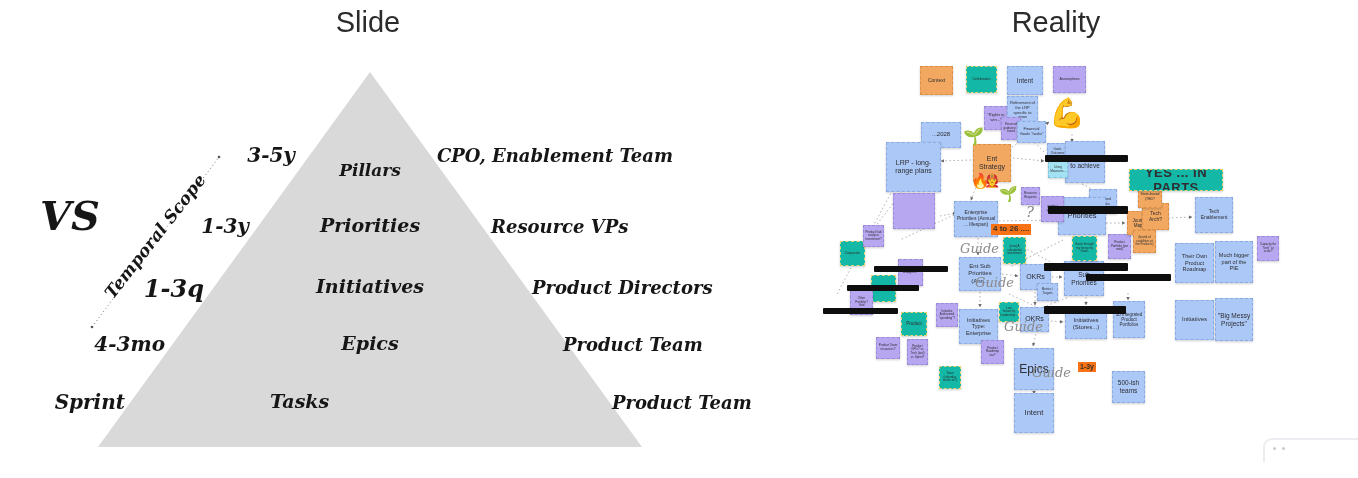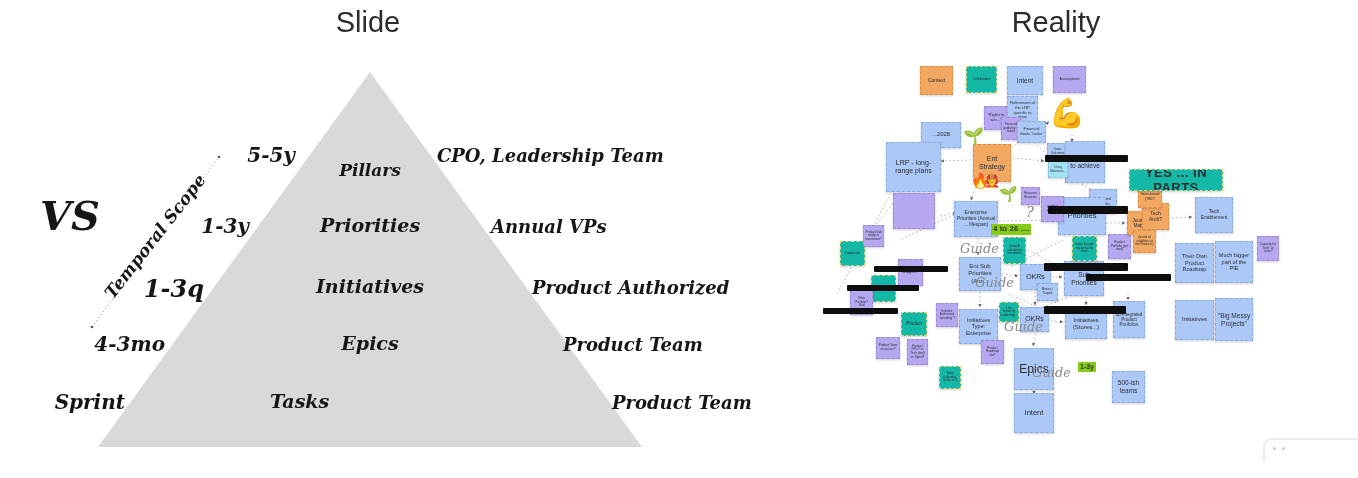--- a/index.html
+++ b/index.html
@@ -14,21 +14,21 @@
         text-align:center;color:#2e2e33;line-height:1.18;padding:1px;z-index:2;overflow:hidden;
         box-shadow:0 1px 2px rgba(40,40,60,.22)}
   .c-blue{background:#abc8f7;border:1px dashed #8aabe2}
   .c-purple{background:#b7a7f0;border:1px dashed #9b8ad6}
   .c-yellow{background:#14b8a6;border:1px dashed #e0d37c}
   .c-orange{background:#f2a860;border:1px dashed #d98f45}
   .c-cyan{background:#a3e2f2;border:1px dashed #7fc4da}
   .note.bold span{font-weight:700;letter-spacing:.5px}
   .guide{position:absolute;font-family:"DejaVu Serif",serif;font-style:italic;color:#8a8a8a;
          z-index:3;white-space:nowrap;line-height:1}
-  .hl{position:absolute;background:#84cc16;color:#33302a;font-weight:700;z-index:3;
+  .hl{position:absolute;background:#f97316;color:#33302a;font-weight:700;z-index:3;
       white-space:nowrap;line-height:1.1;padding:1px 2px;font-family:"Liberation Sans",sans-serif}
   .redaction{position:absolute;background:#0e0e0e;z-index:4;border-radius:1px}
   .emoji{position:absolute;z-index:5;line-height:1}
   #artifact{position:absolute;left:1263px;top:438px;width:94px;height:22px;z-index:1;
             border-top:2px solid #ededf1;border-left:2px solid #ededf1;border-top-left-radius:9px}
   #artifact i{position:absolute;width:3px;height:3px;border-radius:50%;background:#c9c9ce;top:7px}
 </style>
 </head>
 <body>
 
@@ -83,29 +83,29 @@
       </g>
   </svg>
 
   <div class="title" style="left:238px;top:6px;width:260px">Slide</div>
   <div class="title" style="left:956px;top:6px;width:200px">Reality</div>
 
   <div class="hand" style="left:40px;top:196px;font-size:40px">VS</div>
   <div class="hand" style="left:78px;top:228px;width:155px;text-align:center;font-size:17px;transform:rotate(-52deg)">Temporal Scope</div>
 
   <div id="pyramid-rows">
-      <div class="hand" style="left: 165px; top: 145px; width: 130px; text-align: right; font-size: 20px;">5-5y</div>
+      <div class="hand" style="left: 165px; top: 145px; width: 130px; text-align: right; font-size: 20px;">3-5y</div>
       <div class="hand" style="left: 270px; top: 162px; width: 200px; text-align: center; font-size: 17px;">Pillars</div>
-      <div class="hand" style="left: 437px; top: 147px; font-size: 18px;">CPO, Leadership Team</div>
+      <div class="hand" style="left: 437px; top: 147px; font-size: 18px;">CPO, Enablement Team</div>
       <div class="hand" style="left: 119px; top: 216px; width: 130px; text-align: right; font-size: 20px;">1-3y</div>
       <div class="hand" style="left: 270px; top: 216px; width: 200px; text-align: center; font-size: 19px;">Priorities</div>
-      <div class="hand" style="left: 491px; top: 218px; font-size: 18px;">Annual VPs</div>
+      <div class="hand" style="left: 491px; top: 218px; font-size: 18px;">Resource VPs</div>
       <div class="hand" style="left: 74px; top: 277px; width: 130px; text-align: right; font-size: 24px;">1-3q</div>
       <div class="hand" style="left: 270px; top: 277px; width: 200px; text-align: center; font-size: 19px;">Initiatives</div>
-      <div class="hand" style="left: 532px; top: 279px; font-size: 18px;">Product Authorized</div>
+      <div class="hand" style="left: 532px; top: 279px; font-size: 18px;">Product Directors</div>
       <div class="hand" style="left: 35px; top: 334px; width: 130px; text-align: right; font-size: 20px;">4-3mo</div>
       <div class="hand" style="left: 270px; top: 334px; width: 200px; text-align: center; font-size: 19px;">Epics</div>
       <div class="hand" style="left: 563px; top: 336px; font-size: 18px;">Product Team</div>
       <div class="hand" style="left: -5px; top: 392px; width: 130px; text-align: right; font-size: 20px;">Sprint</div>
       <div class="hand" style="left: 270px; top: 392px; width: 200px; text-align: left; font-size: 19px;">Tasks</div>
       <div class="hand" style="left: 612px; top: 394px; font-size: 18px;">Product Team</div>
     </div>
 
   <div id="board">
       <div class="note c-orange" style="left: 920px; top: 66px; width: 33px; height: 29px; font-size: 5px;">

